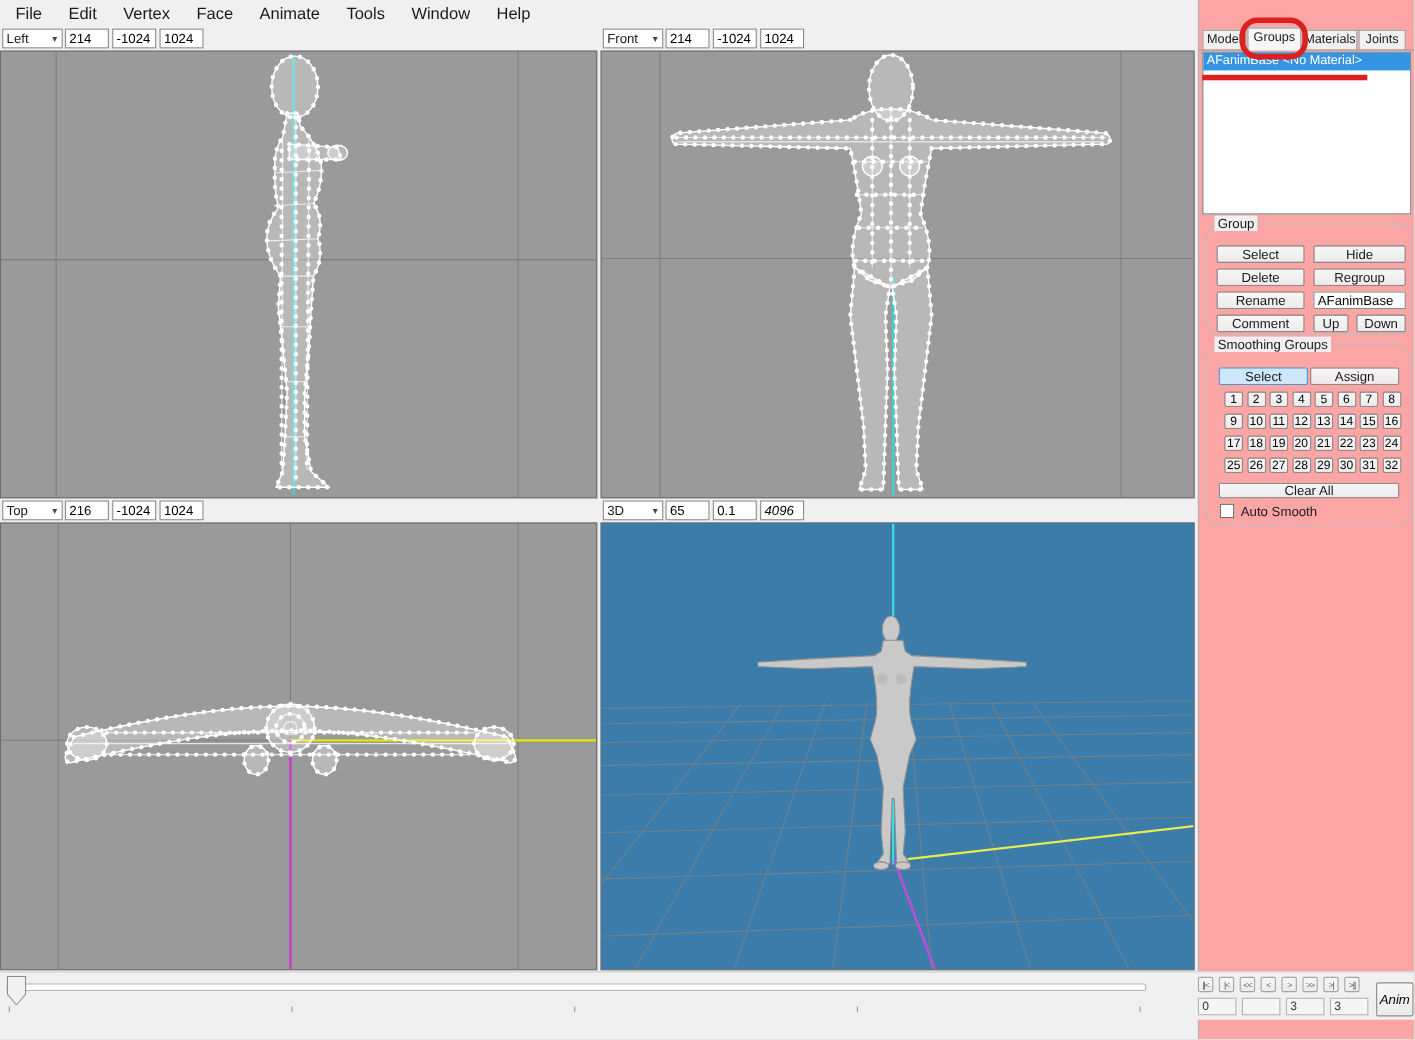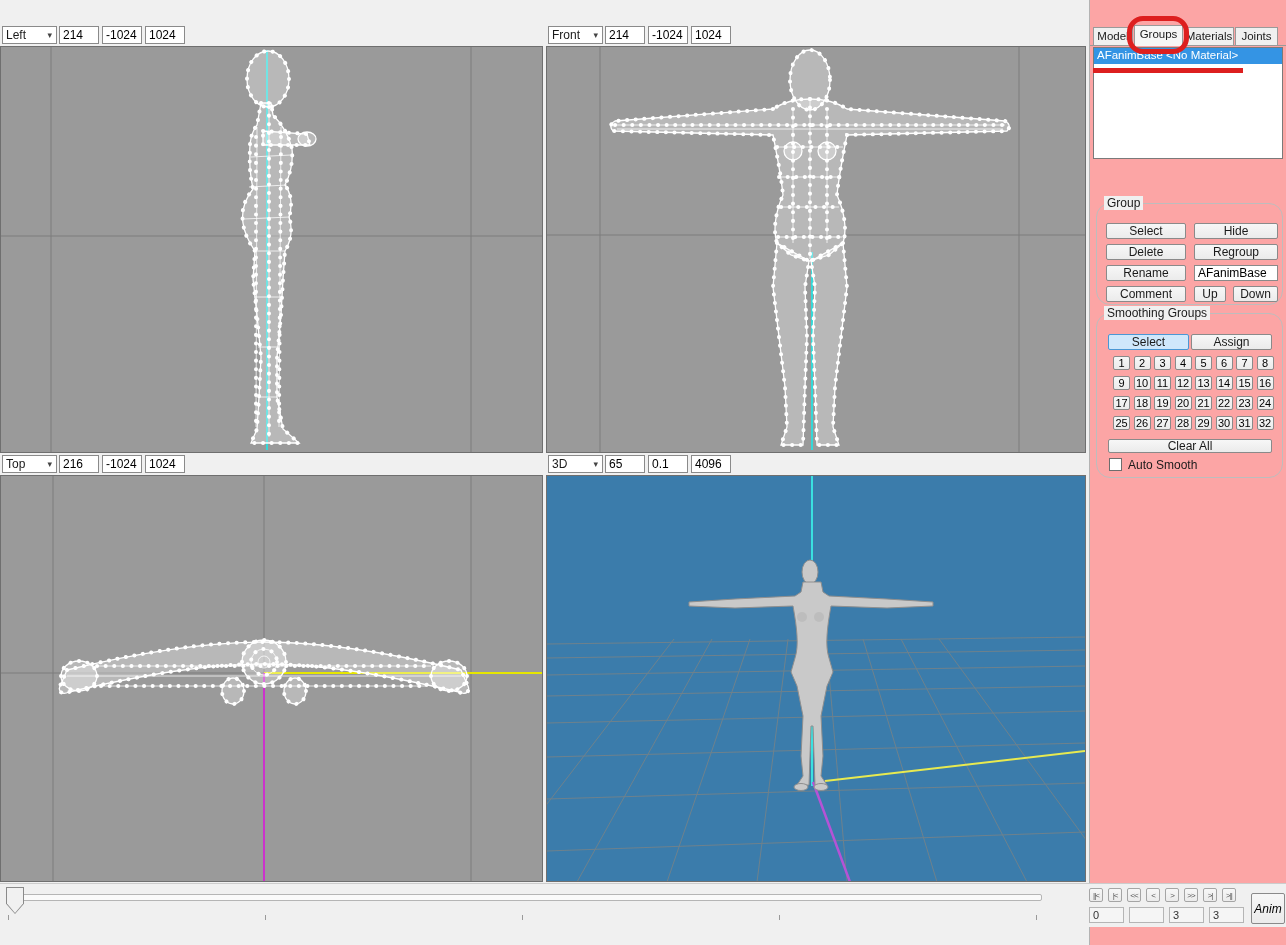--- a/index.html
+++ b/index.html
@@ -19,21 +19,21 @@
   input.vpfield { outline:none; }
   
   .vp { position:absolute; background:#9a9a9a; border:1px solid #6f6f6f; }
   .vp svg { display:block; }
   .vp3d { background:#3b7cab; }
   
   .panel { position:absolute; left:1089px; top:0; width:197px; height:945px; background:#fca5a5; border-left:1px solid #b3b3b3; }
   .tab { position:absolute; background:#f0f0f0; border:1px solid #9a9a9a; border-bottom:none; font-size:11.5px; text-align:center; padding-top:2px; height:18px; top:27px; }
   .tab.active { top:25px; height:21px; background:#f6f6f6; z-index:3; }
   .tabline { position:absolute; left:0; top:45px; width:197px; height:1px; background:#9a9a9a; z-index:1; }
-  .listbox { position:absolute; left:3px; top:47px; width:190px; height:112px; background:#fff; border:1px solid #7a7a7a; z-index:2; }
+  .listbox { position:absolute; left:3px; top:47px; width:190px; height:148px; background:#fff; border:1px solid #7a7a7a; z-index:2; }
   .listitem { height:16px; background:#3494e4; color:#fff; font-size:11.5px; padding:1px 3px; }
   .ann-circle { position:absolute; left:37px; top:16px; width:62px; height:38px; border:5px solid #dd1f1f; border-radius:16px; z-index:5; pointer-events:none; }
   .ann-underline { position:absolute; left:3px; top:68px; width:150px; height:5px; background:#dd1f1f; z-index:5; pointer-events:none; }
   .fieldset { position:absolute; border:1px solid #bdbdbd; border-radius:14px; }
   .fieldset .legend { position:absolute; top:-8px; left:7px; background:#f0f0f0; padding:0 3px; font-size:12px; }
   .btn { position:absolute; background:linear-gradient(#f7f7f7,#ebebeb); border:1px solid #8a8a8a; border-radius:2px; font-size:12px; font-family:"Liberation Sans",sans-serif; text-align:center; cursor:default; display:flex; align-items:center; justify-content:center; }
   .btn.hl { background:#cfe7fb; border-color:#4a97d4; }
   .txtfield { position:absolute; background:#fff; border:1px solid #8a8a8a; font-size:12px; padding:0 3px; font-family:"Liberation Sans",sans-serif; outline:none; }
   .sg-grid { position:absolute; left:16px; top:42px; width:165px; display:grid; grid-template-columns:repeat(8,17px); grid-auto-rows:14px; column-gap:3.5px; row-gap:6px; }
   .sg-num { background:linear-gradient(#f7f7f7,#ebebeb); border:1px solid #8a8a8a; border-radius:2px; font-size:11px; font-family:"Liberation Sans",sans-serif; text-align:center; line-height:12px; padding:0; }
@@ -60,20 +60,30 @@
   .wire { fill:rgba(255,255,255,0.30); stroke:#ffffff; stroke-width:1.3; }
   .wire2 { fill:none; stroke:rgba(255,255,255,0.75); stroke-width:1; }
   .dots { fill:none; stroke:#ffffff; stroke-width:4; stroke-dasharray:0.1 8.5; stroke-linecap:round; }
   .grid-line { stroke:#7d7d7d; stroke-width:1; }
 </style>
 </head>
 <body>
 
 <div class="app">
 
+  <div class="menubar">
+      <span class="menu-item">File</span>
+      <span class="menu-item">Edit</span>
+      <span class="menu-item">Vertex</span>
+      <span class="menu-item">Face</span>
+      <span class="menu-item">Animate</span>
+      <span class="menu-item">Tools</span>
+      <span class="menu-item">Window</span>
+      <span class="menu-item">Help</span>
+    </div>
 
   <div class="vp-header" style="left:0;top:24px;width:543px;">
     <div class="dd" style="left:2px;">
       <span>Left</span>
       <span class="arrow">▾</span>
     </div>
     <input class="vpfield" style="left: 59px; width: 40px;" value="214">
     <input class="vpfield" style="left: 102px; width: 40px;" value="-1024">
     <input class="vpfield" style="left: 145px; width: 40px;" value="1024">
   </div>
@@ -98,21 +108,21 @@
     <input class="vpfield" style="left: 145px; width: 40px;" value="1024">
   </div>
 
   <div class="vp-header" style="left:546px;top:453px;width:540px;">
     <div class="dd" style="left:2px;">
       <span>3D</span>
       <span class="arrow">▾</span>
     </div>
     <input class="vpfield" style="left: 59px; width: 40px;" value="65">
     <input class="vpfield" style="left: 102px; width: 40px;" value="0.1">
-    <input class="vpfield" style="left: 145px; width: 40px;" value="4096">
+    <input class="vpfield" style="left: 145px; width: 40px; font-style: italic;" value="4096">
   </div>
 
   <div class="vp" style="left:0;top:46px;width:543px;height:407px;">
     <svg width="541" height="405" viewBox="0 0 541 405">
       <defs>
         <pattern id="mesh1" width="11" height="11" patternUnits="userSpaceOnUse">
           <path d="M0,0 L11,11 M11,0 L0,11 M0,5.5 L11,5.5" stroke="rgba(255,255,255,0.55)" stroke-width="1" fill="none"></path>
         </pattern>
         <path id="sideBody" d="M260,56 L256,78 C250,86 248,96 249,108 C248,122 250,132 252,142 C244,152 240,162 242,176 C244,190 250,198 254,204 L252,232 L256,268 L260,310 L258,350 L256,382 L250,396 L298,396 L282,382 L276,350 L276,310 L280,268 L282,232 L284,204 C290,194 292,182 288,170 C292,158 290,146 284,138 C290,126 292,112 291,102 C288,88 280,76 272,68 L270,56 Z"></path>
         <path id="sideArm" d="M262,84 L306,87 L309,98 L262,98 Z"></path>

